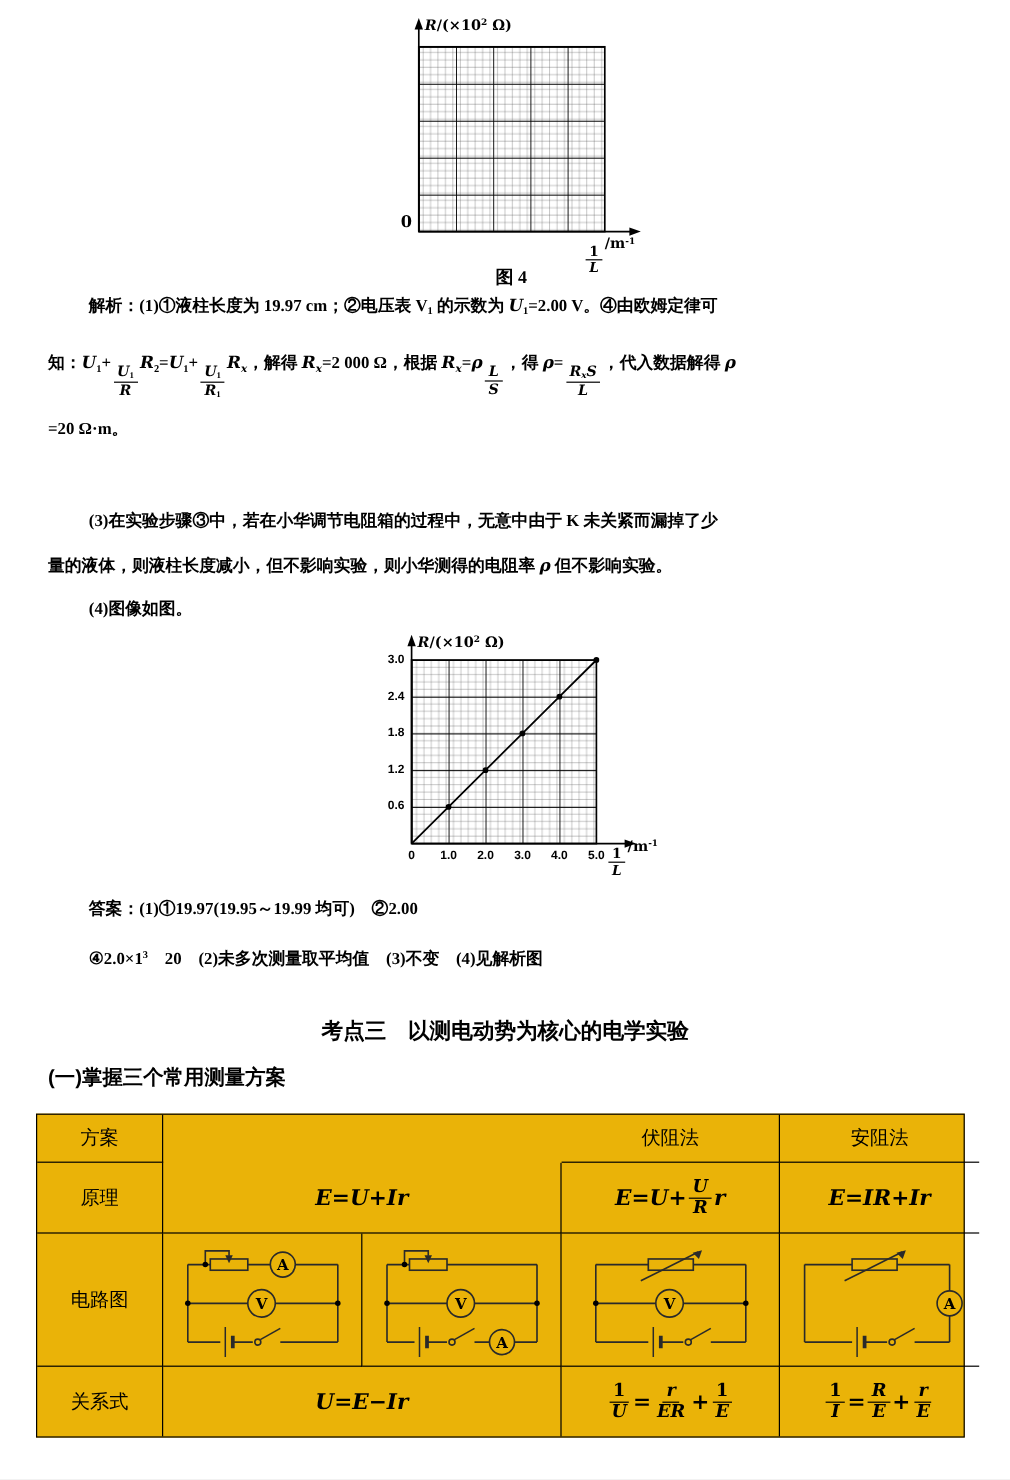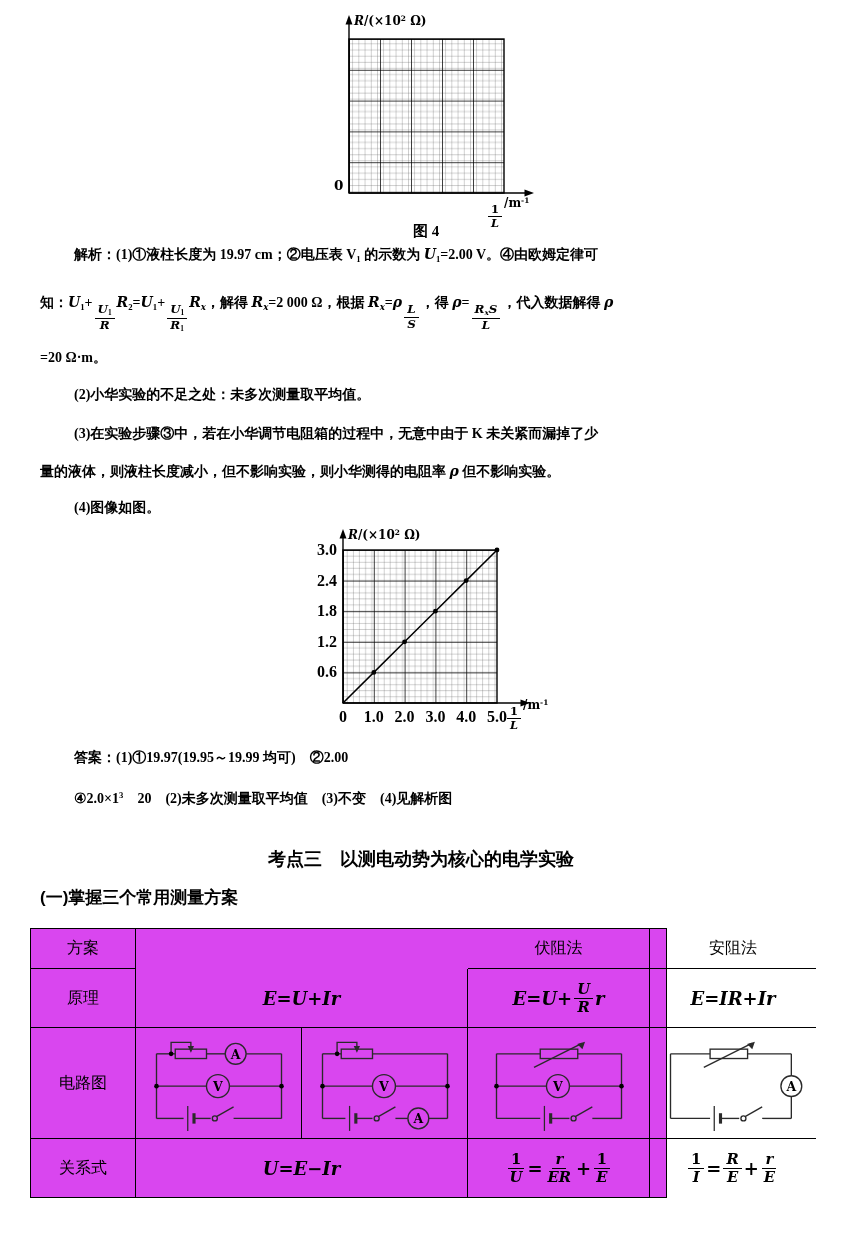--- a/index.html
+++ b/index.html
@@ -13,32 +13,32 @@
   .sb{font-size:0.62em;vertical-align:-0.3em;}
   .sp2{font-size:0.62em;vertical-align:0.55em;}
   .frac{display:inline-flex;flex-direction:column;align-items:center;
         vertical-align:-0.52em;line-height:1.12;margin:0 2px;font-size:0.85em;}
   .frac .fn{display:block;border-bottom:1.4px solid #000;padding:0 3px;text-align:center;}
   .frac .fd{display:block;padding:0 3px;text-align:center;}
   .graph{position:absolute;}
   .axlab{position:absolute;font-size:12px;white-space:nowrap;font-weight:600;
          font-family:"DejaVu Serif",serif;}
   .axlab .frac{font-size:0.95em;}
-  .tick{position:absolute;font-size:16px;font-weight:600;font-family:Liberation Serif, serif;
+  .tick{position:absolute;font-size:10px;font-weight:600;font-family:Liberation Sans, sans-serif;
         white-space:nowrap;}
   .origin0{position:absolute;font-size:13.5px;font-weight:600;font-family:"DejaVu Serif",serif;}
   .caption{position:absolute;font-size:15px;font-weight:600;text-align:center;}
   .heading{position:absolute;left:0;width:842px;text-align:center;
            font-family:"Liberation Sans",sans-serif;font-weight:700;font-size:18px;}
   .subheading{position:absolute;left:40px;font-family:"Liberation Sans",sans-serif;
            font-weight:700;font-size:17px;}
-  .ptable{position:absolute;left:30px;top:928px;width:637px;display:grid;
+  .ptable{position:absolute;left:30px;top:928px;width:774px;display:grid;
           grid-template-columns:105px 166px 166px 182px 166px;
           grid-template-rows:40px 59px 111px 58px;
-          border:1.2px solid #000;box-sizing:border-box;background:#d946ef;}
+          border:1.2px solid #000;box-sizing:border-box;background:#eab308;}
   .cell{border-right:1px solid #000;border-bottom:1px solid #000;display:flex;
         align-items:center;justify-content:center;box-sizing:border-box;overflow:hidden;}
   .nr{border-right:none;} .nb{border-bottom:none;}
   .thead{font-family:"Liberation Sans",sans-serif;font-size:16px;font-weight:500;}
   .formula{font-family:"DejaVu Serif",serif;font-size:18px;font-weight:700;}
   .formula .frac{font-size:0.82em;}
   svg{display:block;}
 </style>
 </head>
 <body>
@@ -79,21 +79,20 @@
         <span class="fn"><span class="bi">U</span><span class="sb">1</span></span>
         <span class="fd"><span class="bi">R</span><span class="sb">1</span></span>
       </span><span class="bi">R</span><span class="bi sb">x</span><span>，解得 </span><span class="bi">R</span><span class="bi sb">x</span><span>=2 000 Ω，根据 </span><span class="bi">R</span><span class="bi sb">x</span><span>=</span><span class="bi">ρ</span><span class="frac">
         <span class="fn"><span class="bi">L</span></span>
         <span class="fd"><span class="bi">S</span></span>
       </span><span>，得 </span><span class="bi">ρ</span><span>=</span><span class="frac">
         <span class="fn"><span class="bi">R</span><span class="bi sb">x</span><span class="bi">S</span></span>
         <span class="fd"><span class="bi">L</span></span>
       </span><span>，代入数据解得 </span><span class="bi">ρ</span></div>
   <div class="line" style="left:40px;top:349px;"><span>=20 Ω·m。</span></div>
-  <div class="line" style="left:74px;top:386px;"><span>(2)小华实验的不足之处：未多次测量取平均值。</span></div>
   <div class="line" style="left:74px;top:425px;"><span>(3)在实验步骤③中，若在小华调节电阻箱的过程中，无意中由于 K 未关紧而漏掉了少</span></div>
   <div class="line" style="left:40px;top:463px;"><span>量的液体，则液柱长度减小，但不影响实验，则小华测得的电阻率 </span><span class="bi">ρ</span><span> 但不影响实验。</span></div>
   <div class="line" style="left:74px;top:499px;"><span>(4)图像如图。</span></div>
 
   <div class="graph" style="left:290px;top:526px;width:280px;height:215px;">
     <svg id="g2svg" width="280" height="215" viewBox="0 0 280 215">
       <defs>
         <pattern id="g2minor" x="53" y="24" width="6.16" height="6.12" patternUnits="userSpaceOnUse">
           <path d="M6.16 0H0V6.12" fill="none" stroke="#555" stroke-width="0.55"></path>
         </pattern>

